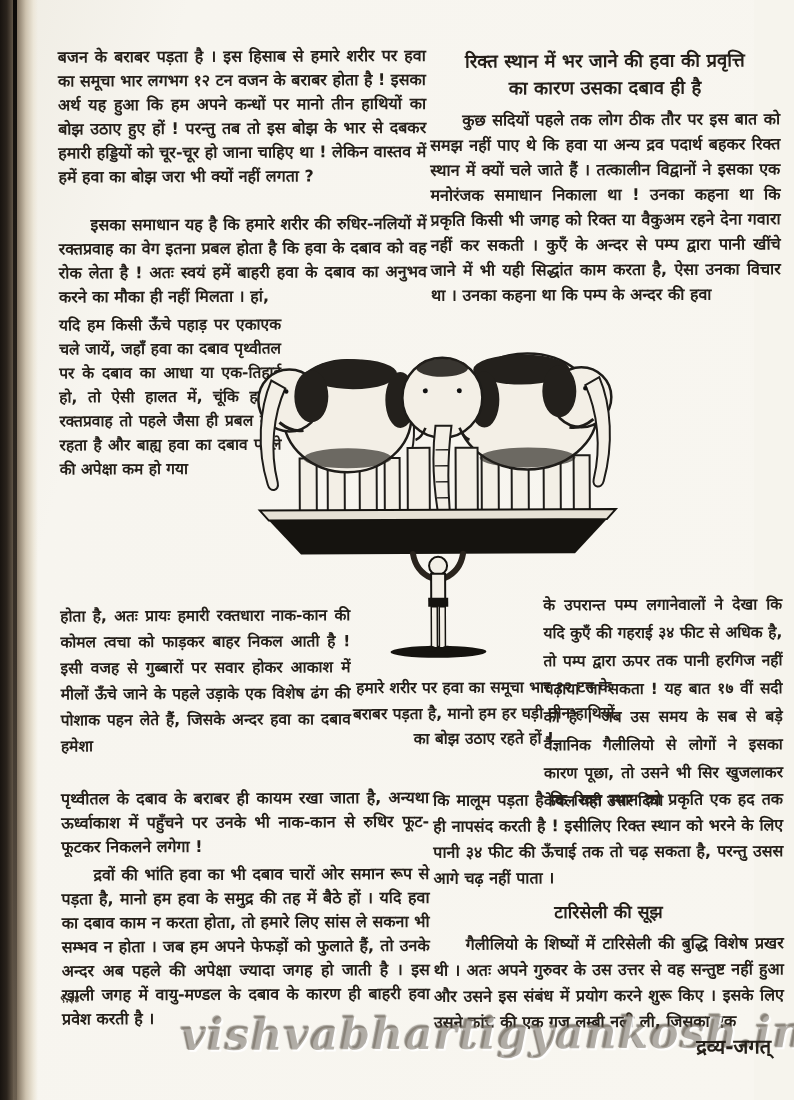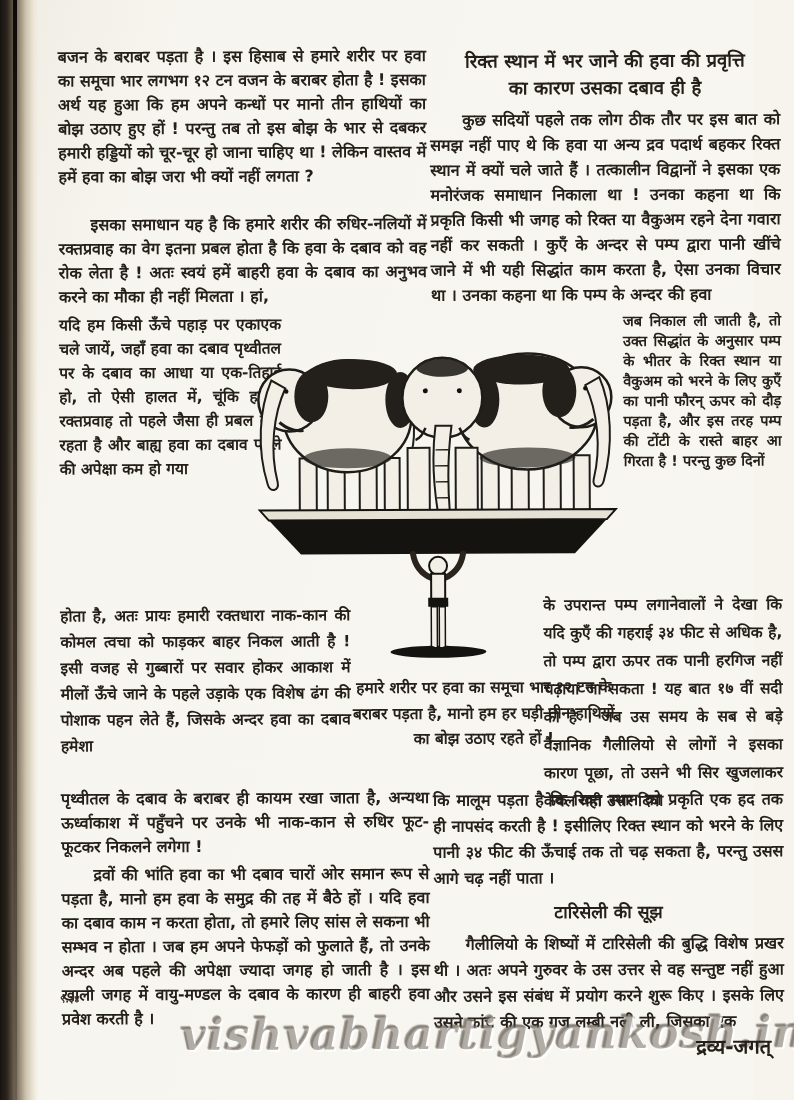--- a/index.html
+++ b/index.html
@@ -77,21 +77,20 @@
 
     <div class="tblock indent" style="left:60px;top:862px;width:368px;font-size:16px;line-height:24px;">द्रवों की भांति हवा का भी दबाव चारों ओर समान रूप से पड़ता है, मानो हम हवा के समुद्र की तह में बैठे हों । यदि हवा का दबाव काम न करता होता, तो हमारे लिए सांस ले सकना भी सम्भव न होता । जब हम अपने फेफड़ों को फुलाते हैं, तो उनके अन्दर अब पहले की अपेक्षा ज्यादा जगह हो जाती है । इस खाली जगह में वायु-मण्डल के दबाव के कारण ही बाहरी हवा प्रवेश करती है ।</div>
 
     <div class="rheading" style="left:432px;top:48px;width:350px;">
       <div>रिक्त स्थान में भर जाने की हवा की प्रवृत्ति</div>
       <div>का कारण उसका दबाव ही है</div>
     </div>
 
     <div class="tblock indent" style="left:432px;top:108px;width:350px;font-size:16px;line-height:25px;">कुछ सदियों पहले तक लोग ठीक तौर पर इस बात को समझ नहीं पाए थे कि हवा या अन्य द्रव पदार्थ बहकर रिक्त स्थान में क्यों चले जाते हैं । तत्कालीन विद्वानों ने इसका एक मनोरंजक समाधान निकाला था ! उनका कहना था कि प्रकृति किसी भी जगह को रिक्त या वैकुअम रहने देना गवारा नहीं कर सकती । कुएँ के अन्दर से पम्प द्वारा पानी खींचे जाने में भी यही सिद्धांत काम करता है, ऐसा उनका विचार था । उनका कहना था कि पम्प के अन्दर की हवा</div>
 
-    <div class="tblock" style="left:624px;top:312px;width:158px;font-size:14.5px;line-height:20px;">जब निकाल ली जाती है, तो उक्त सिद्धांत के अनुसार पम्प के भीतर के रिक्त स्थान या वैकुअम को भरने के लिए कुएँ का पानी फौरन् ऊपर को दौड़ पड़ता है, और इस तरह पम्प की टोंटी के रास्ते बाहर आ गिरता है ! परन्तु कुछ दिनों</div>
 
     <div class="tblock" style="left:543px;top:592px;width:239px;font-size:15.5px;line-height:28px;">के उपरान्त पम्प लगानेवालों ने देखा कि यदि कुएँ की गहराई ३४ फीट से अधिक है, तो पम्प द्वारा ऊपर तक पानी हरगिज नहीं चढ़ाया जा सकता ! यह बात १७ वीं सदी की है । जब उस समय के सब से बड़े वैज्ञानिक गैलीलियो से लोगों ने इसका कारण पूछा, तो उसने भी सिर खुजलाकर केवल यही उत्तर दिया</div>
 
     <div class="tblock" style="left:432px;top:788px;width:350px;font-size:16px;line-height:26px;">कि मालूम पड़ता है कि रिक्त स्थान को प्रकृति एक हद तक ही नापसंद करती है ! इसीलिए रिक्त स्थान को भरने के लिए पानी ३४ फीट की ऊँचाई तक तो चढ़ सकता है, परन्तु उसस आगे चढ़ नहीं पाता ।</div>
 
     <div class="subheading" style="left:432px;top:900px;width:350px;">टारिसेली की सूझ</div>
 
     <div class="tblock indent" style="left:432px;top:932px;width:350px;font-size:16px;line-height:26px;">गैलीलियो के शिष्यों में टारिसेली की बुद्धि विशेष प्रखर थी । अतः अपने गुरुवर के उस उत्तर से वह सन्तुष्ट नहीं हुआ और उसने इस संबंध में प्रयोग करने शुरू किए । इसके लिए उसने कांच की एक गज लम्बी नली ली, जिसका एक</div>
 
     <svg class="figure" viewBox="0 0 366 364" xmlns="http://www.w3.org/2000/svg">

